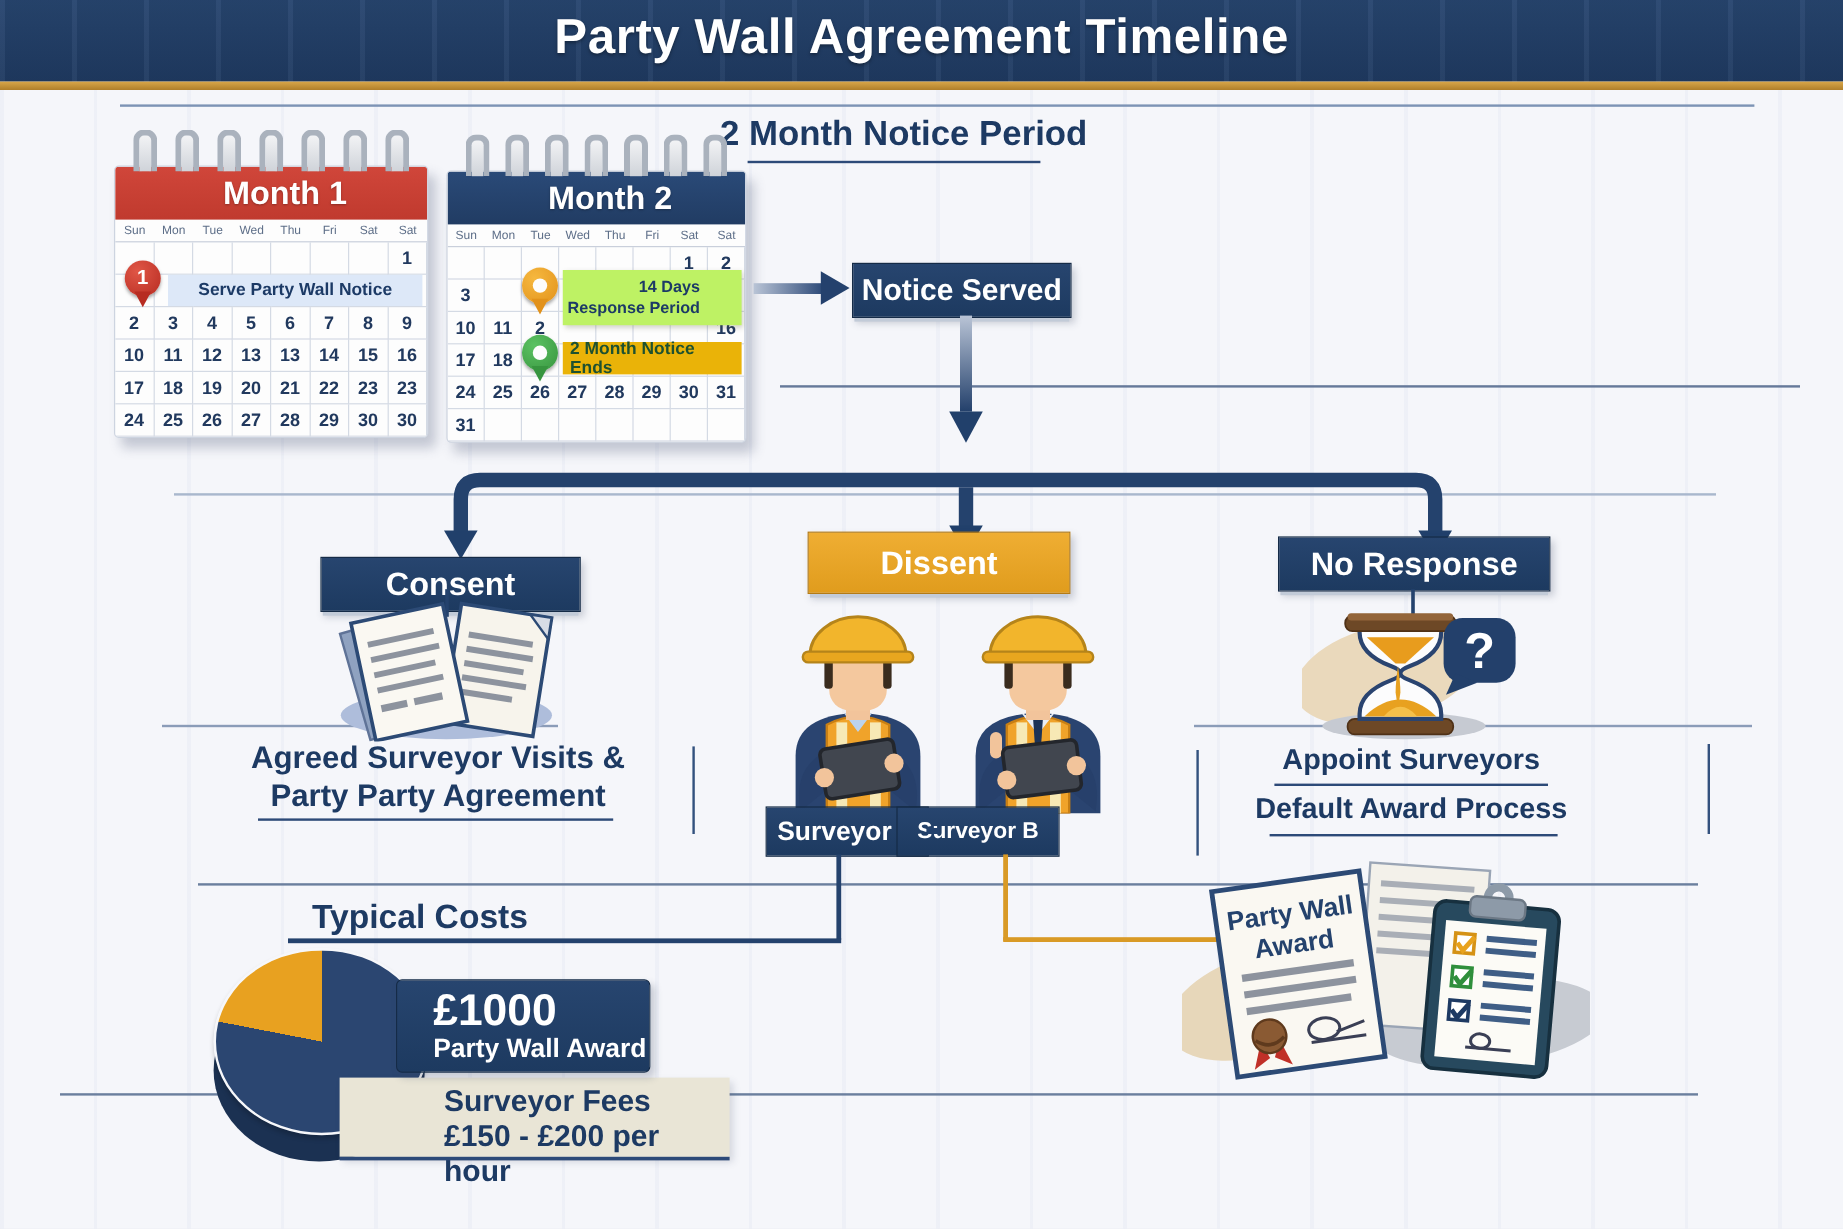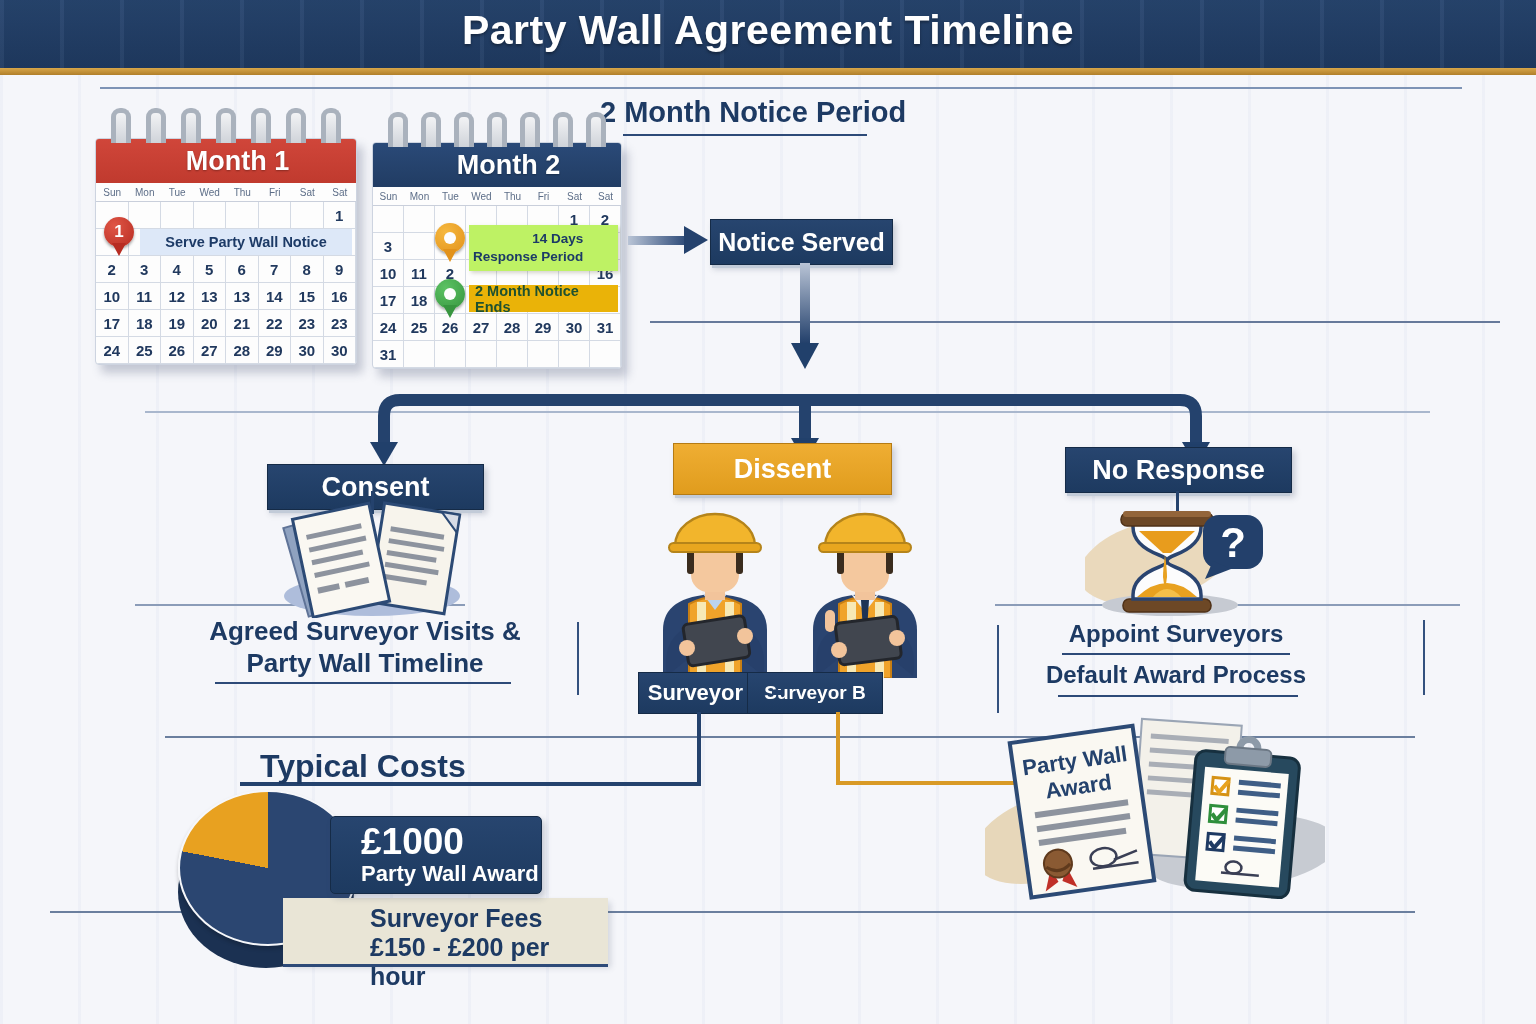--- a/index.html
+++ b/index.html
@@ -273,21 +273,21 @@
           <rect x="40" y="28" width="56" height="5"></rect>
           <rect x="40" y="41" width="58" height="5"></rect>
           <rect x="40" y="54" width="52" height="5"></rect>
           <rect x="40" y="67" width="56" height="5"></rect>
           <rect x="40" y="82" width="22" height="6"></rect>
           <rect x="68" y="82" width="24" height="6"></rect>
         </g>
     </g>
   </svg>
   <div class="abs caption" style="left:195px;top:616px;width:340px;font-size:26px;line-height:1.22;">
-    <span>Agreed Surveyor Visits &amp;</span><br><span>Party Wall Timeline</span>
+    <span>Agreed Surveyor Visits &amp;</span><br><span>Party Party Agreement</span>
   </div>
   <div class="abs hline" style="left:215px;top:682px;width:296px;background:#2d4a78;"></div>
   <div class="abs vline" style="left:577px;top:622px;height:73px;"></div>
   <div class="abs vline" style="left:997px;top:625px;height:88px;"></div>
   <div class="abs vline" style="left:1423px;top:620px;height:75px;"></div>
 
   <svg class="abs" style="left:640px;top:498px;" width="150" height="180" viewBox="0 0 140 180">
     <path d="M18,180 V132 q0,-34 52,-36 q52,2 52,36 V180 z" fill="#2a4470"></path>
     <path d="M44,180 V106 q26,-14 52,0 V180 z" fill="#f0a32a" stroke="#c87f14" stroke-width="2"></path>
     <rect x="52" y="104" width="9" height="76" fill="#f7e9b5"></rect>
@@ -353,21 +353,21 @@
       <rect x="118" y="12" width="60" height="54" rx="16" fill="#23406b"></rect>
       <polygon points="128,58 146,66 120,76" fill="#23406b"></polygon>
       <text x="148" y="54" font-size="42" font-weight="bold" fill="#ffffff" text-anchor="middle" font-family="Liberation Sans, sans-serif">?</text>
     </g>
   </svg>
   <div class="abs caption" style="left:1060px;top:620px;width:232px;font-size:24px;">Appoint Surveyors</div>
   <div class="abs hline" style="left:1062px;top:653px;width:228px;background:#2d4a78;"></div>
   <div class="abs caption" style="left:1045px;top:661px;width:262px;font-size:24px;">Default Award Process</div>
   <div class="abs hline" style="left:1058px;top:695px;width:240px;background:#2d4a78;"></div>
 
-  <div class="abs" style="left:260px;top:748px;font-size:32px;font-weight:bold;color:#1d3a63;">Typical Costs</div>
+  <div class="abs" style="left:260px;top:748px;font-size:28px;font-weight:bold;color:#1d3a63;">Typical Costs</div>
 
   <div class="abs pie-rim" style="left:178px;top:816px;"></div>
   <div class="abs pie-top" style="left:178px;top:790px;"></div>
 
   <div class="abs nbox" style="left:330px;top:816px;width:212px;height:78px;border-radius:5px;flex-direction:column;align-items:flex-start;padding-left:30px;box-sizing:border-box;justify-content:center;box-shadow:3px 4px 6px rgba(60,70,100,.25);z-index:1;">
     <div style="font-size:37px;line-height:1.05;">£1000</div>
     <div style="font-size:22px;">Party Wall Award</div>
   </div>
   <div class="abs fees" style="left:283px;top:898px;width:325px;height:66px;">
     <div style="position:absolute;left:87px;top:6px;font-size:25px;font-weight:bold;color:#1d3a63;line-height:1.15;">

